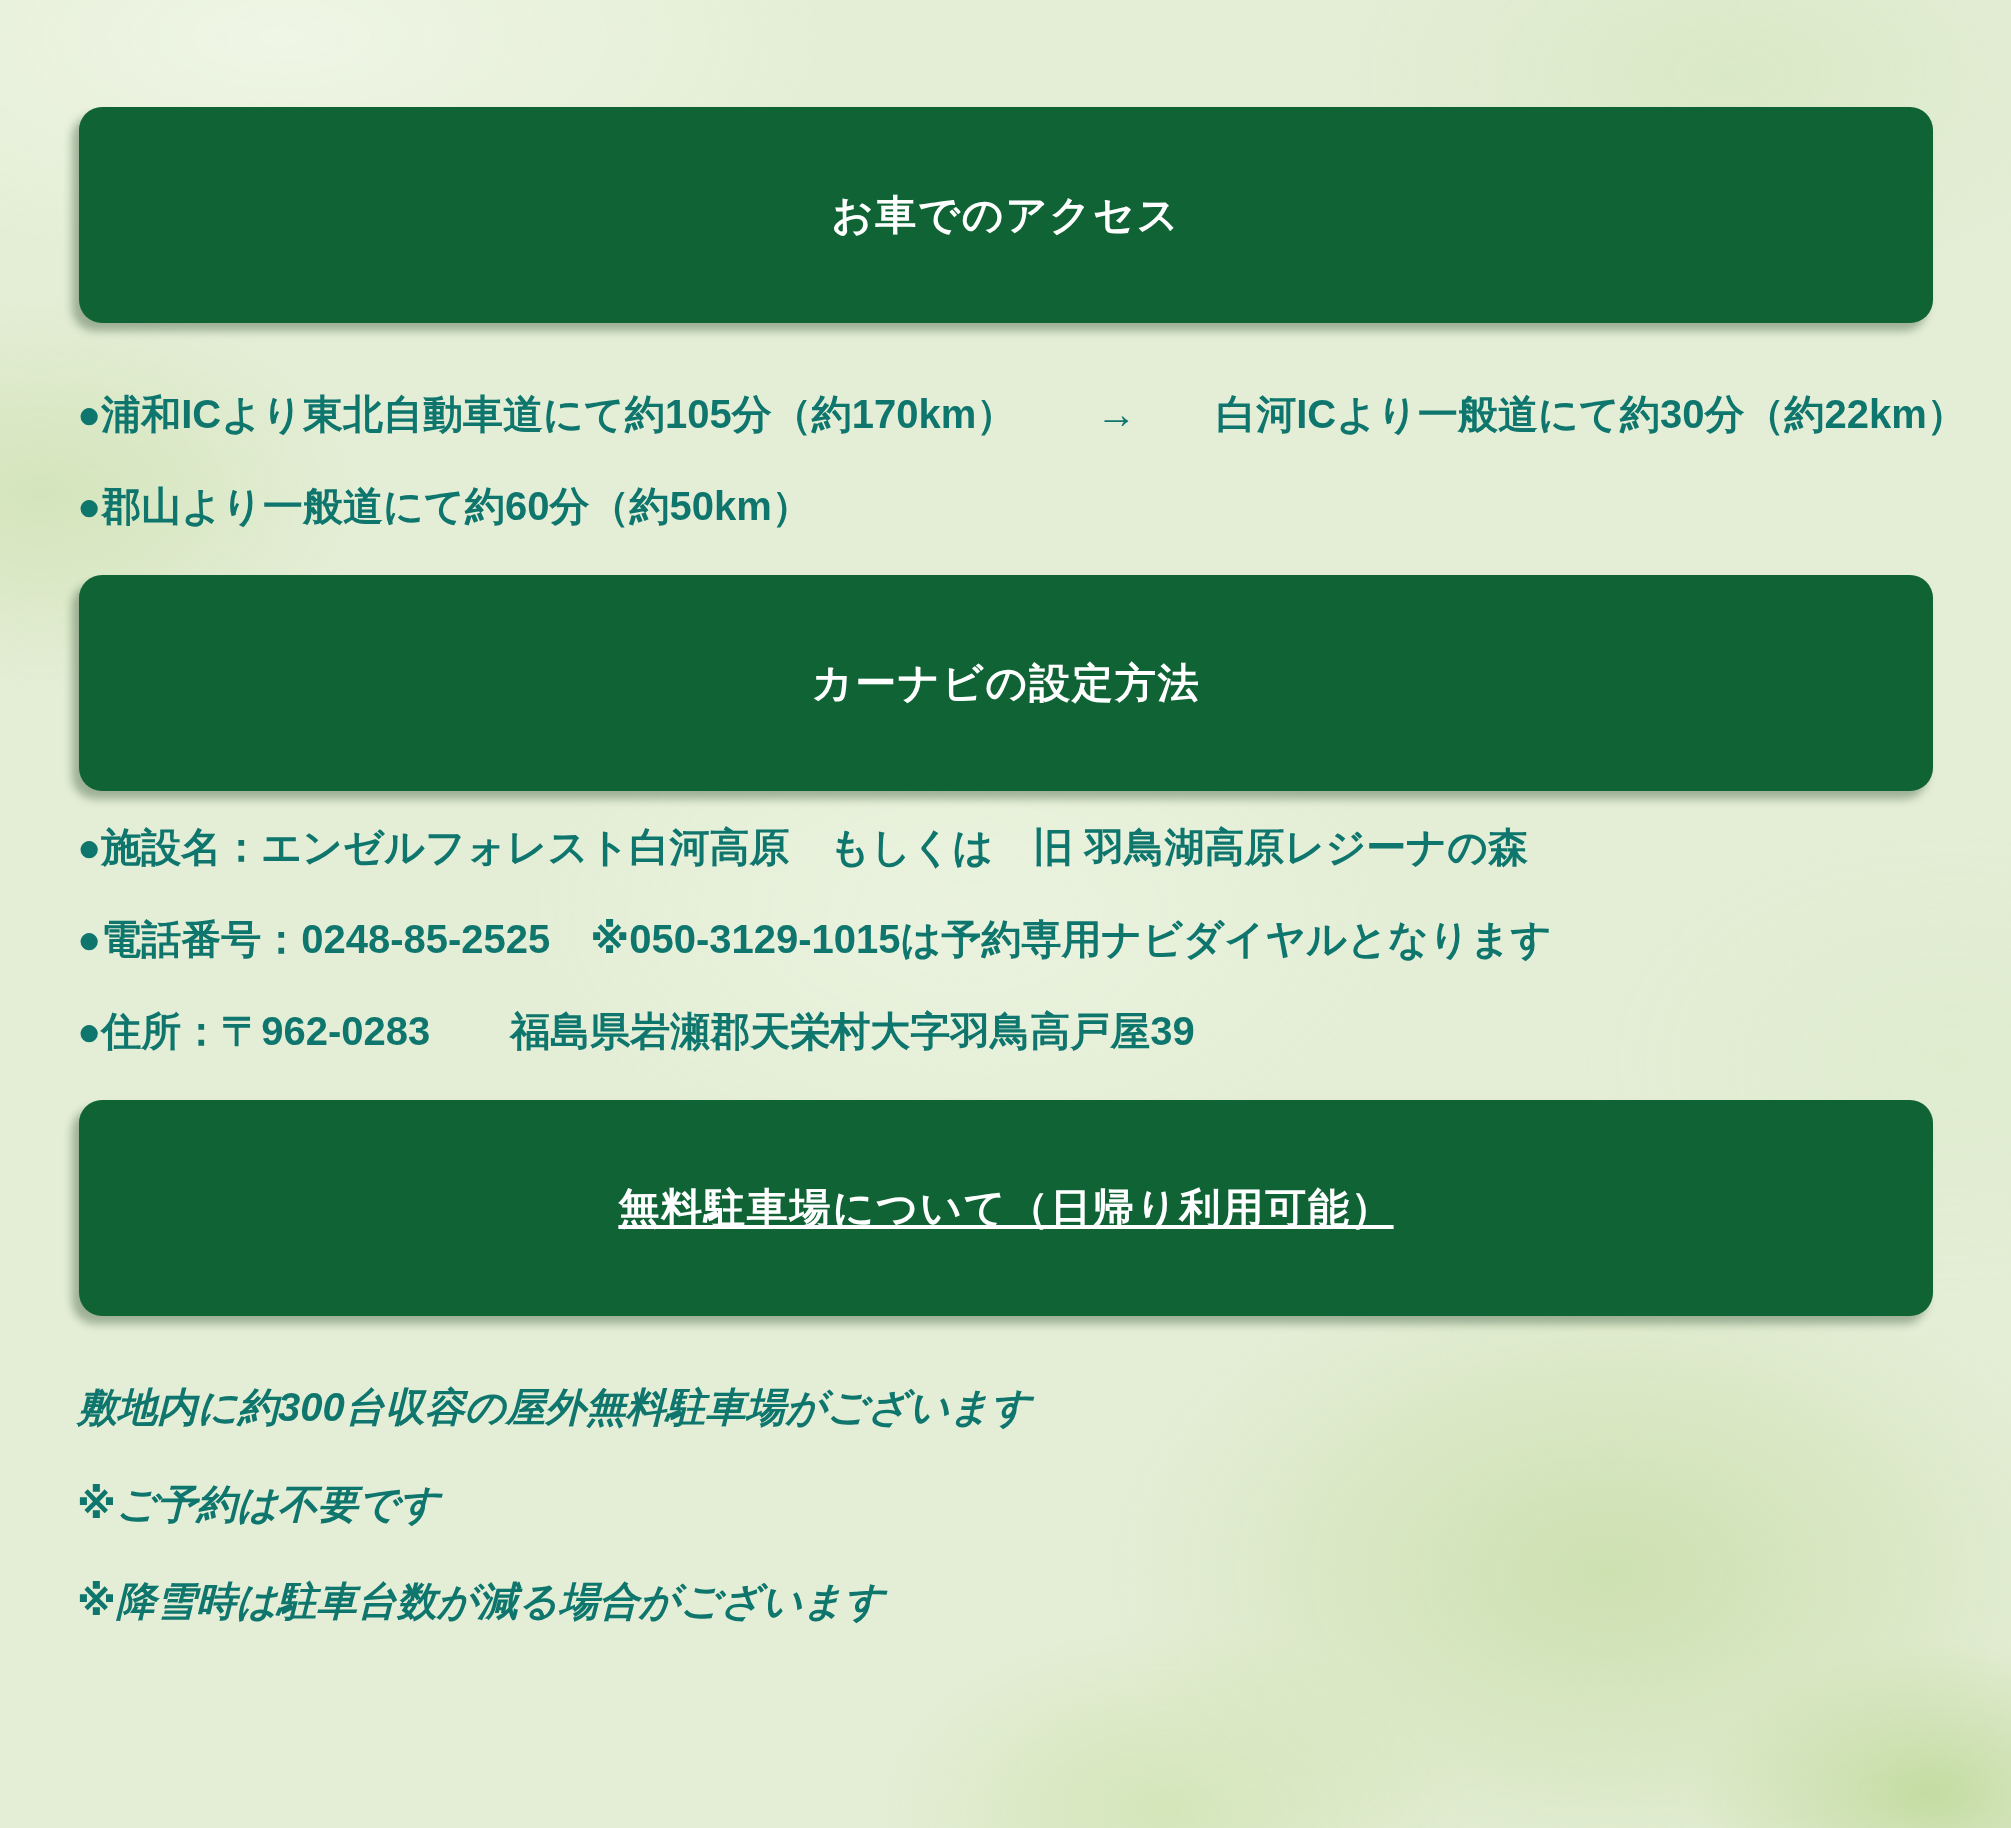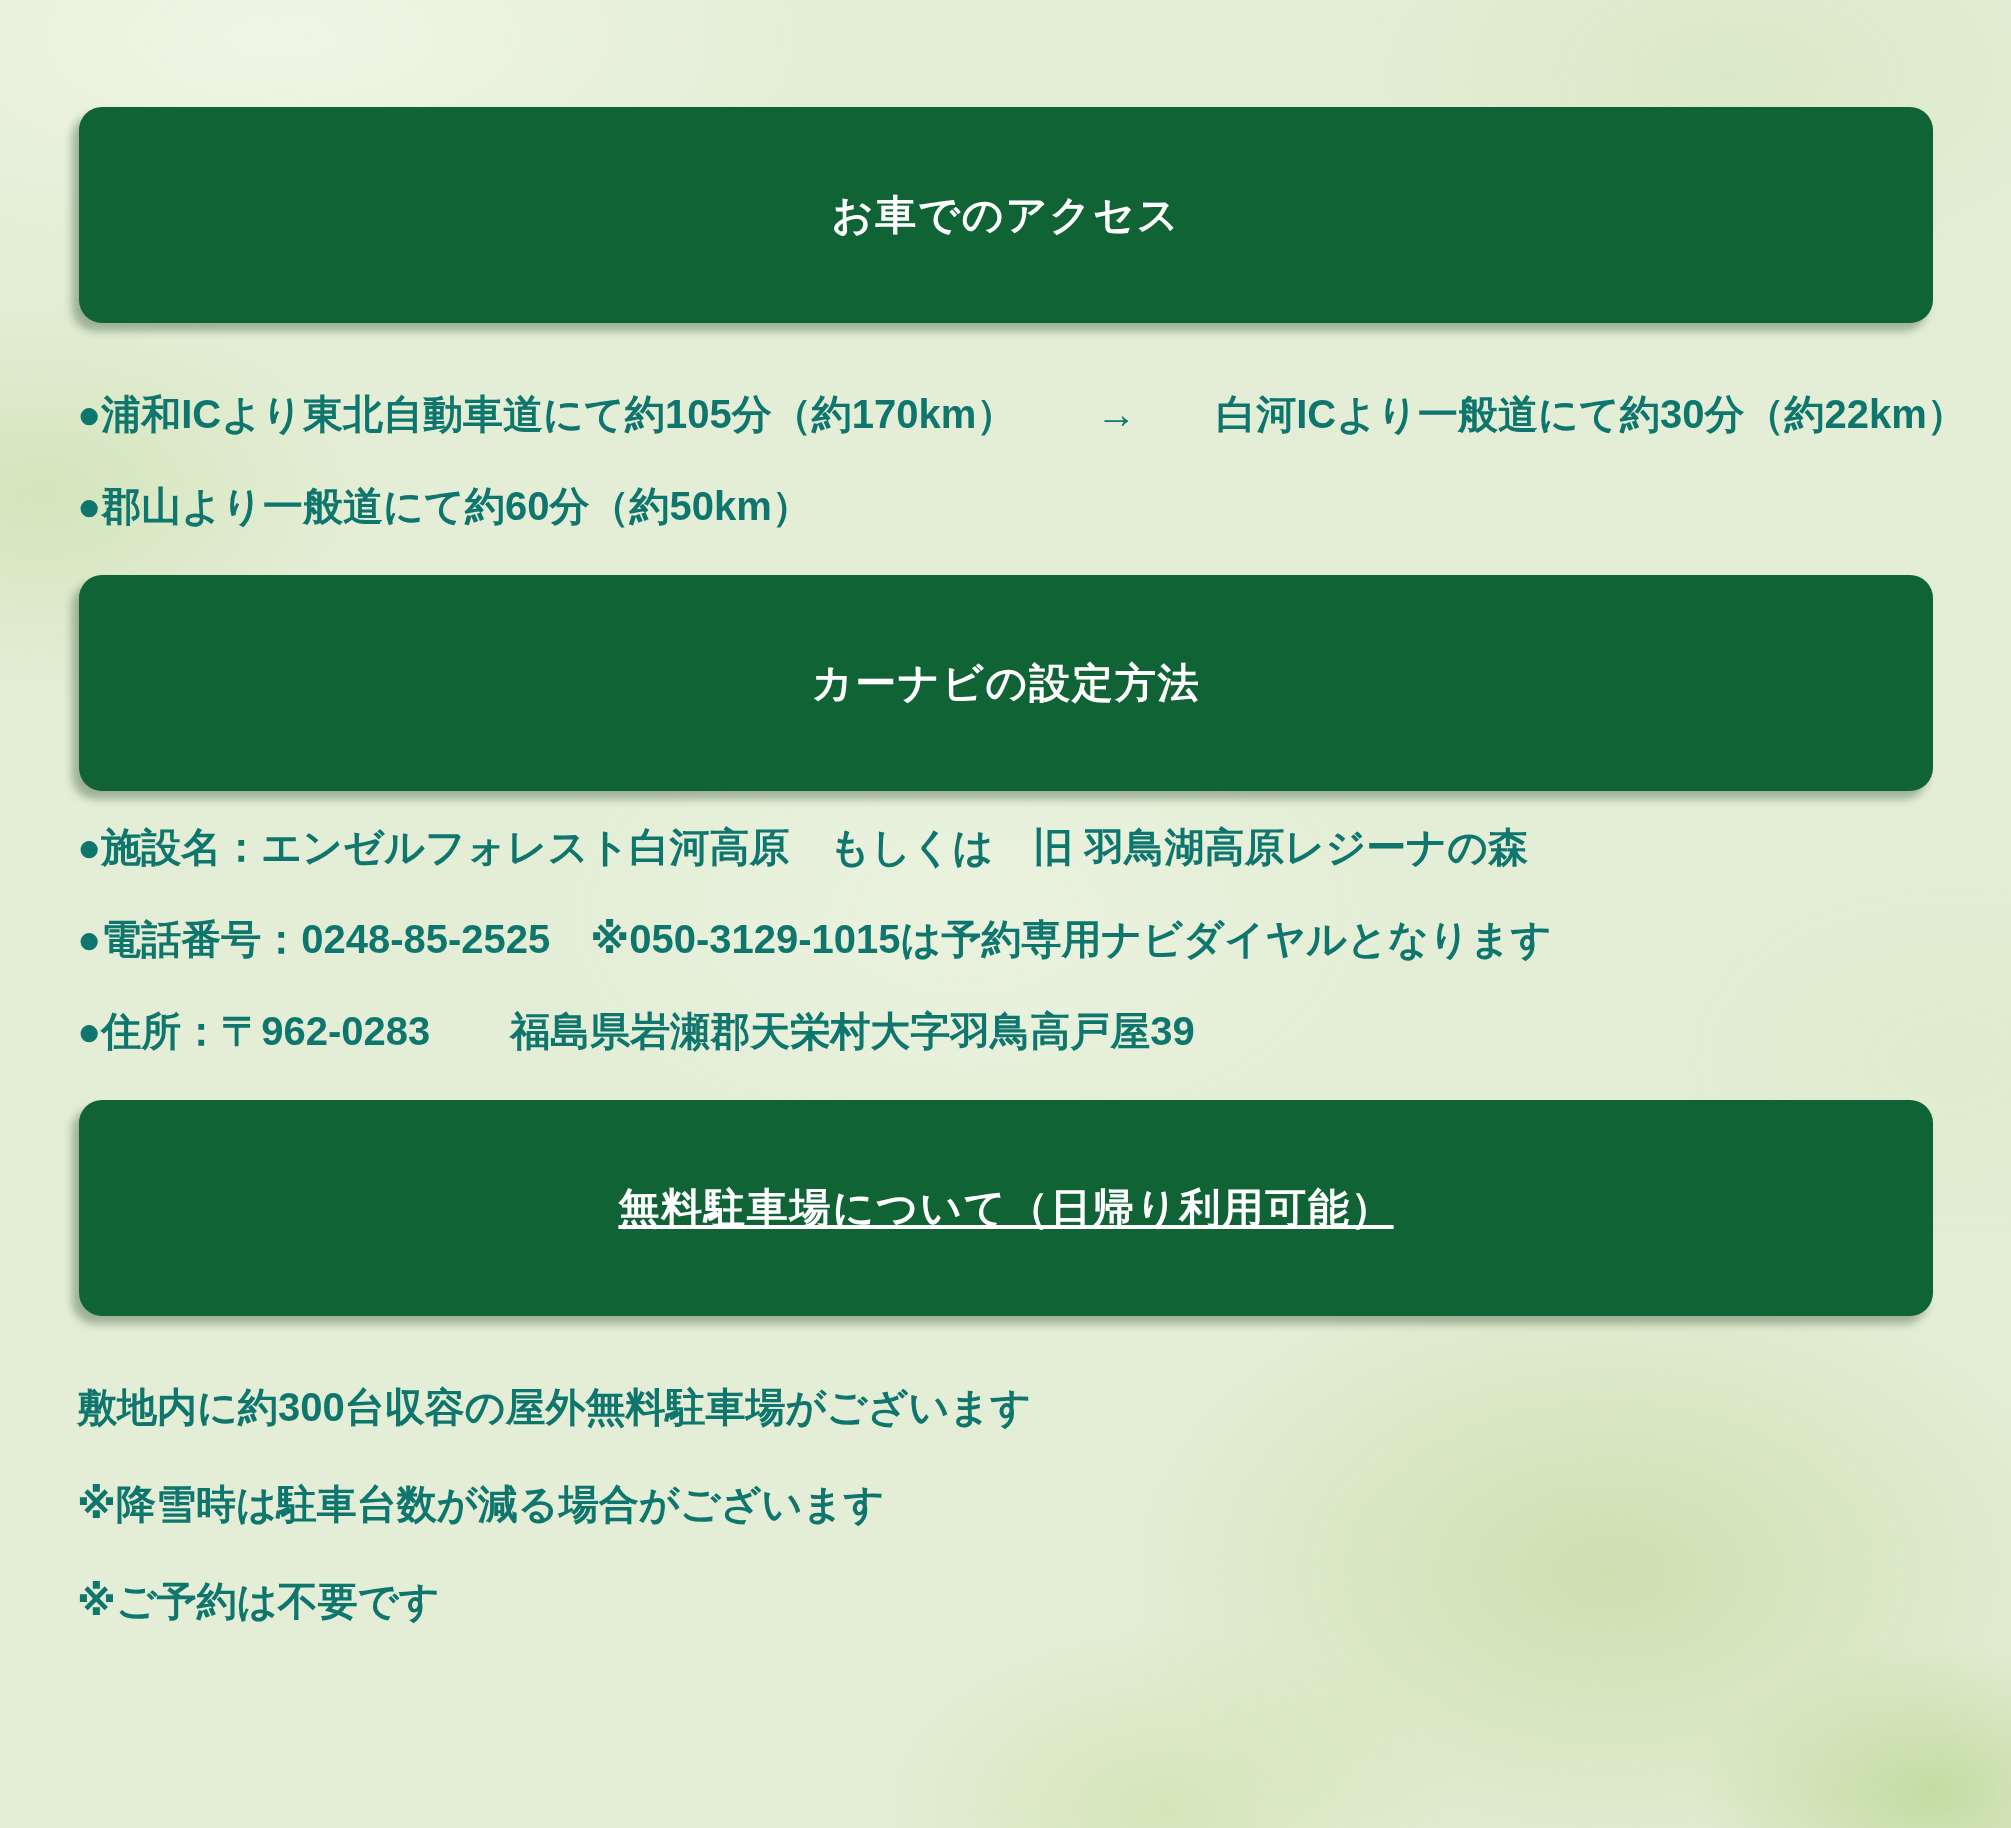--- a/index.html
+++ b/index.html
@@ -48,21 +48,21 @@
     font-size: 40px;
     line-height: 46px;
   }
   .text-block p {
     margin: 0 0 46px 0;
     white-space: pre;
   }
   .block-1 { padding-top: 68px; }
   .block-2 { padding-top: 33px; }
   .block-3 { padding-top: 68px; }
-  .block-3 p { margin-bottom: 51px; }
+  .block-3 p { margin-bottom: 51px; font-style: italic; }
 </style>
 </head>
 <body>
 
 <div class="page">
 
   <div class="banner banner-1">
     <span>お車でのアクセス</span>
   </div>
 
@@ -80,18 +80,18 @@
     <p>●電話番号：0248-85-2525　※050-3129-1015は予約専用ナビダイヤルとなります</p>
     <p>●住所：〒962-0283　　福島県岩瀬郡天栄村大字羽鳥高戸屋39</p>
   </div>
 
   <div class="banner banner-3">
     <span>無料駐車場について（日帰り利用可能）</span>
   </div>
 
   <div class="text-block block-3">
     <p>敷地内に約300台収容の屋外無料駐車場がございます</p>
+    <p>※ご予約は不要です</p>
     <p>※降雪時は駐車台数が減る場合がございます</p>
-    <p>※ご予約は不要です</p>
   </div>
 
 </div>
 
 
 </body></html>

